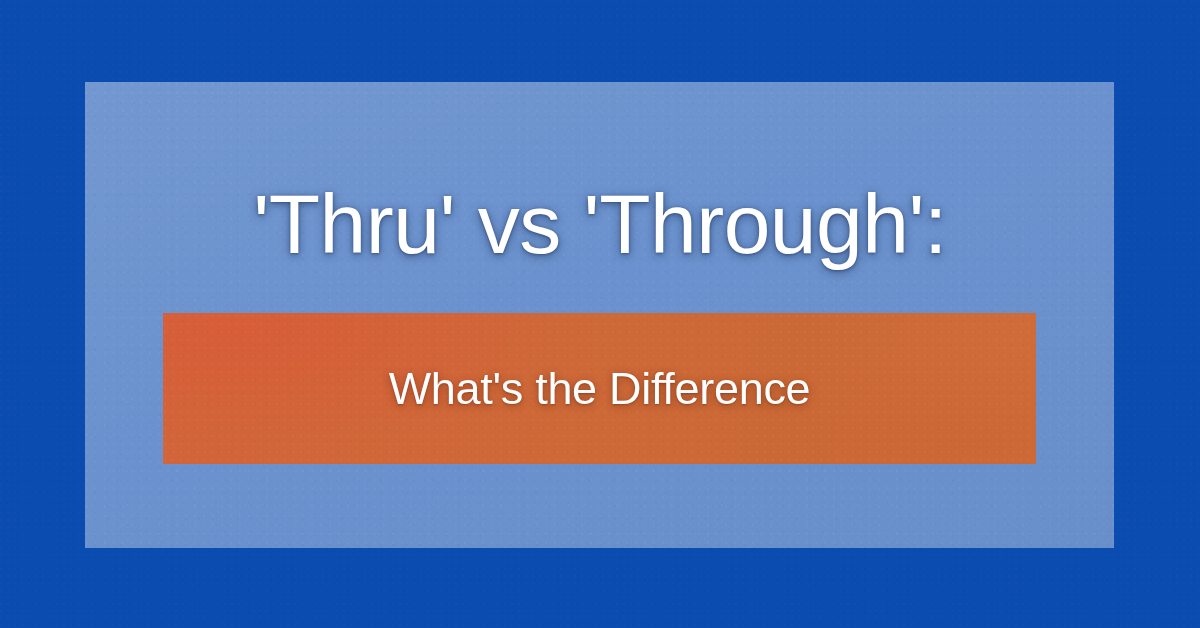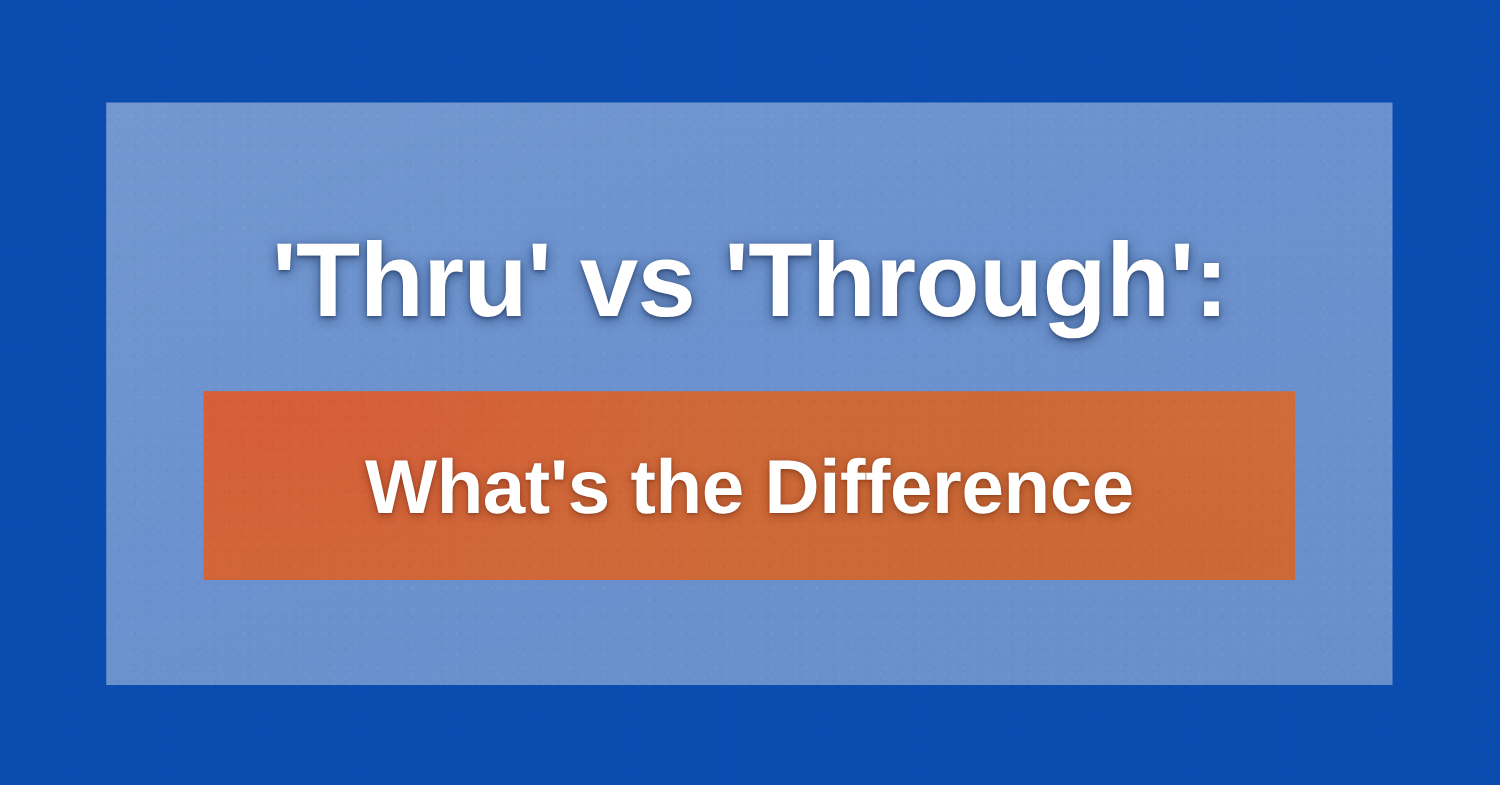--- a/index.html
+++ b/index.html
@@ -59,21 +59,21 @@
 
   
   .headline {
     position: absolute;
     left: 0;
     top: 182px;
     width: 1200px;
     text-align: center;
     font-size: 84px;
     line-height: 1.0;
-    font-weight: bold;
+    font-weight: normal;
     color: #ffffff;
     letter-spacing: -0.5px;
     white-space: nowrap;
     text-shadow:
        0 2px 10px rgba(18,38,78,0.55),
        0 1px 3px rgba(18,38,78,0.45);
     z-index: 3;
   }
 
   
@@ -106,23 +106,23 @@
     top: 313px;
     width: 873px;
     height: 151px;
     display: flex;
     flex-direction: column;
     align-items: center;
     justify-content: center;
     z-index: 4;
   }
   .subline {
-    font-size: 61px;
+    font-size: 45px;
     line-height: 74px;
-    font-weight: bold;
+    font-weight: normal;
     color: #ffffff;
     white-space: nowrap;
     letter-spacing: -0.3px;
     text-shadow:
        0 2px 8px rgba(90,30,10,0.45),
        0 1px 2px rgba(90,30,10,0.35);
   }
 </style>
 </head>
 <body>

